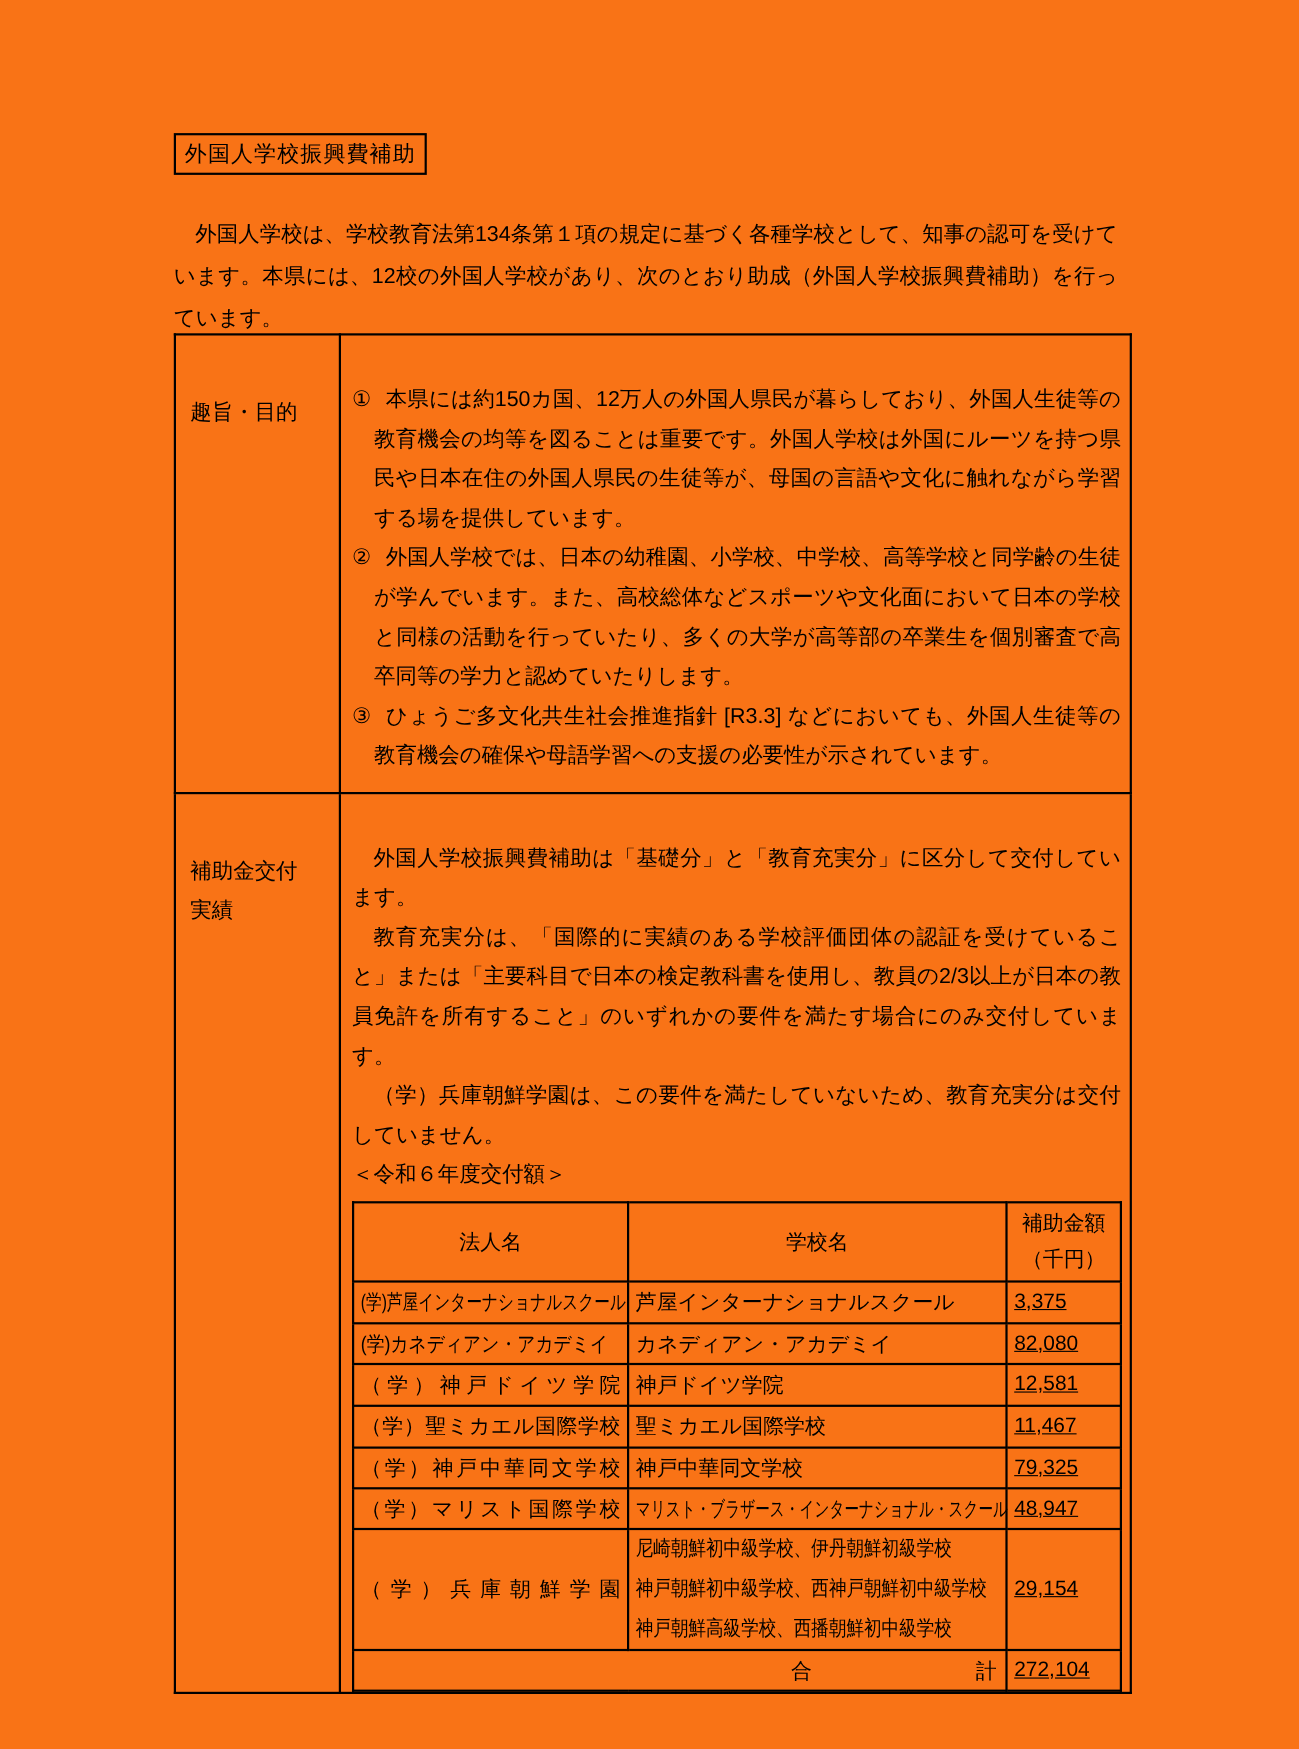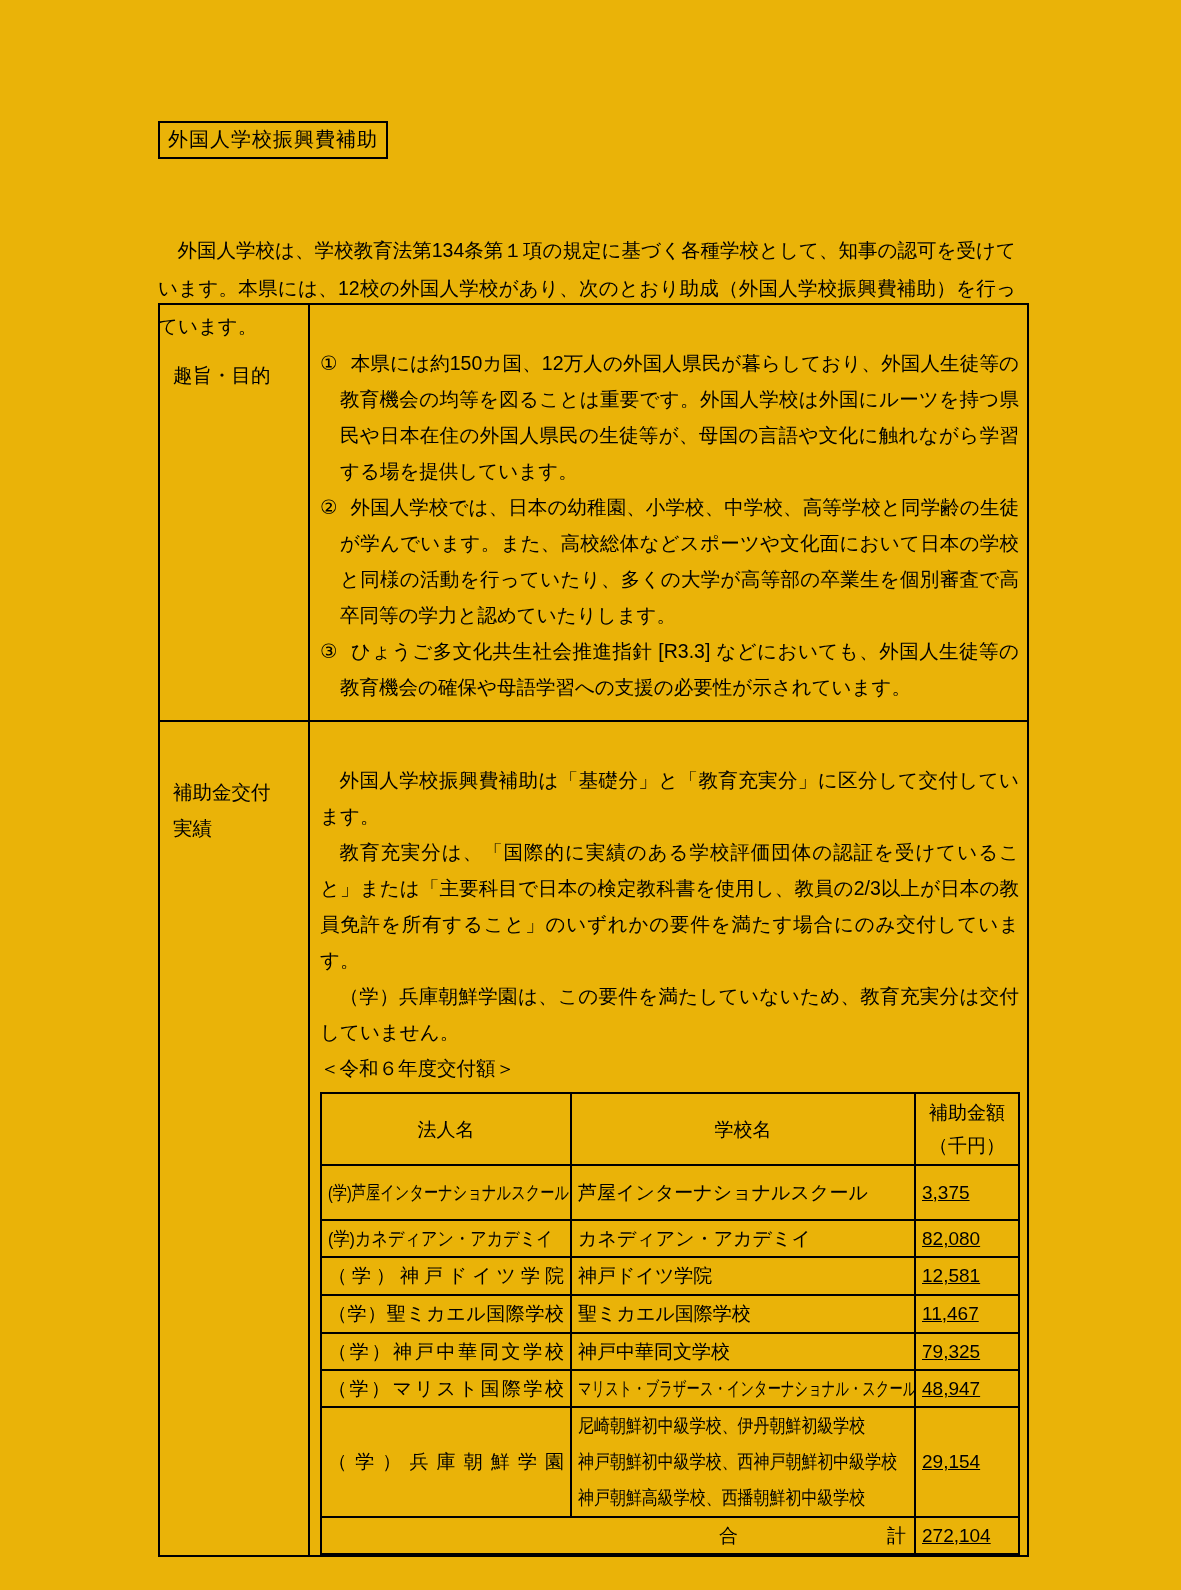--- a/index.html
+++ b/index.html
@@ -1,20 +1,20 @@
 <!DOCTYPE html>
 <html><head>
 <meta charset="utf-8">
 <style>
   * { margin:0; padding:0; box-sizing:border-box; }
   html,body { background:#e8e8e8; }
   .page {
     position:relative;
     width:1181px; height:1590px;
-    background:#eab308;
+    background:#f97316;
     color:#000;
     font-family:"Liberation Sans","DejaVu Sans",sans-serif;
     font-size:19.5px;
     margin:0 auto;
     overflow:hidden;
   }
   .title-box {
     position:absolute; left:158px; top:121px;
     display:inline-block;
     border:2px solid #000;
@@ -22,21 +22,20 @@
     font-size:20px;
     letter-spacing:1px;
     white-space:nowrap;
   }
   .intro {
     position:absolute; left:158px; top:194px;
     width:858px;
     line-height:38px;
     text-indent:1em;
     text-align:justify;
-    margin-top:37px;
   }
   table.outer {
     position:absolute; left:158px; top:303px;
     width:869px;
     border-collapse:collapse;
     table-layout:fixed;
     font-size:19.5px;
   }
   table.outer td { border:2px solid #000; vertical-align:top; }
   td.label-cell { padding:52px 6px 0 13px; }
@@ -114,21 +113,21 @@
           <tbody>
                 <tr class="head" style="height:72px">
             <td>法人名</td>
             <td>学校名</td>
             <td>
               <div>補助金額</div>
               <div>（千円）</div>
             </td>
           </tr>
 
-          <tr style="height:55px">
+          <tr style="height:38px">
             <td class="corp"><span class="cx cx75">(学)芦屋インターナショナルスクール</span></td>
             <td class="school"><span>芦屋インターナショナルスクール</span></td>
             <td class="amt">3,375</td>
           </tr>
 
           <tr style="height:37px">
             <td class="corp"><span class="cx cx85">(学)カネディアン・アカデミイ</span></td>
             <td class="school"><span>カネディアン・アカデミイ</span></td>
             <td class="amt">82,080</td>
           </tr>

